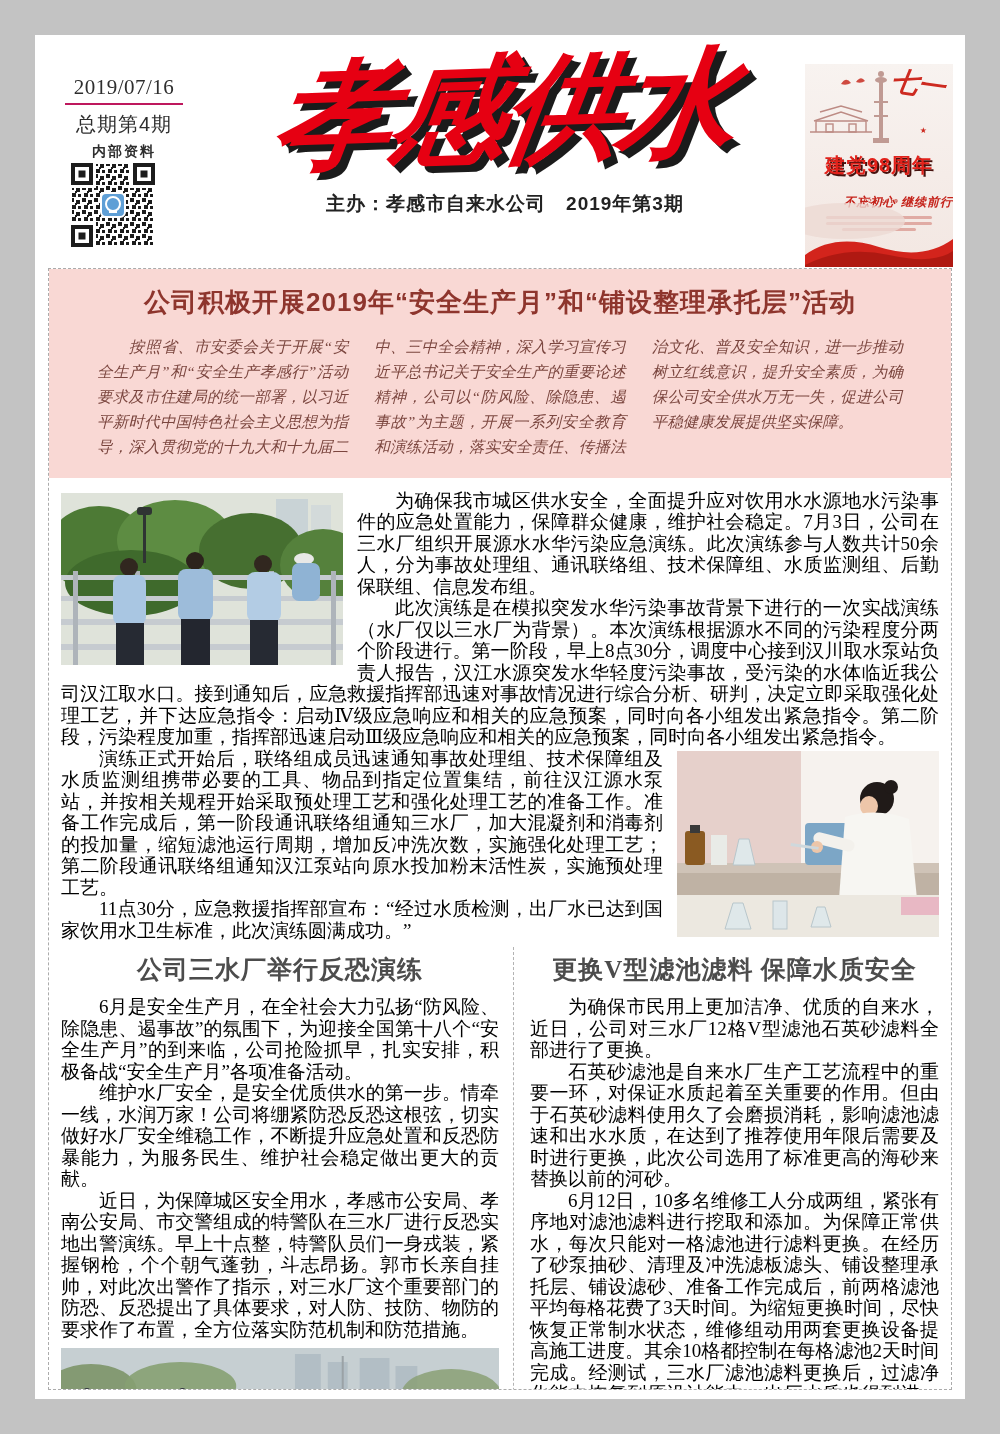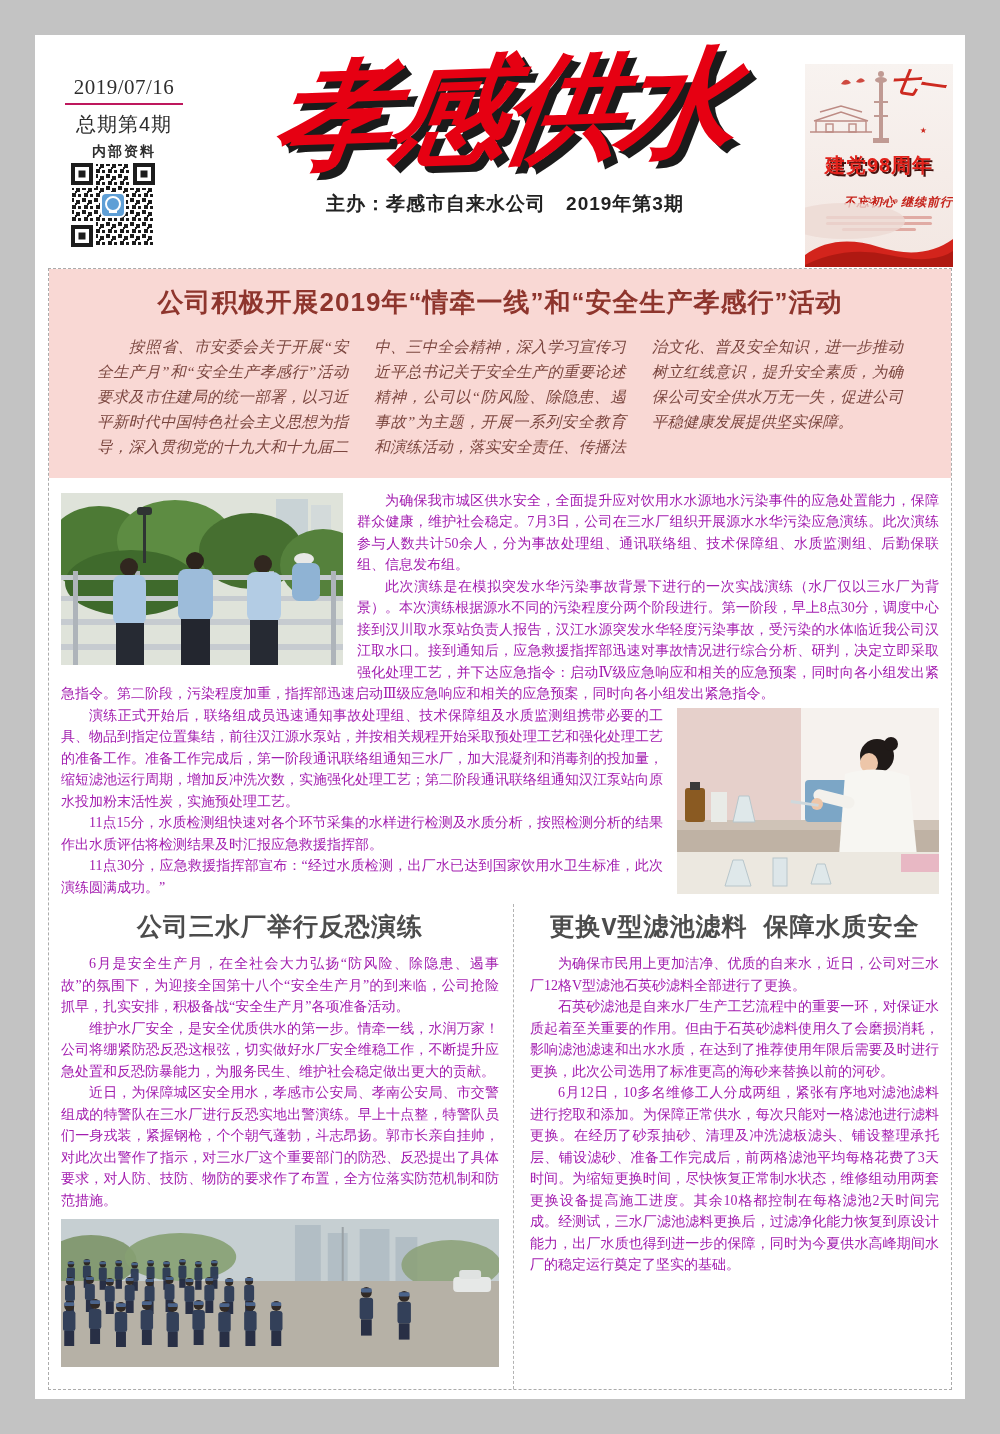--- a/index.html
+++ b/index.html
@@ -52,32 +52,32 @@
   .lead-title { text-align:center; font-family:"Liberation Sans",sans-serif; font-size:26px; font-weight:bold;
      color:#8e352d; letter-spacing:1px; }
   .lead-body { margin-top:14px; column-count:3; column-gap:26px; font-style:italic;
      font-size:15.5px; line-height:1.62; color:#7b463f; text-align:justify; }
   .lead-body::first-line {}
   .lead-indent { display:inline-block; width:2em; }
 
   
   .art2 { padding:12px 12px 0; }
   .art2 h2 { text-align:center; font-family:"Liberation Sans",sans-serif; font-size:28px; color:#4c4c4c; letter-spacing:2px; margin:2px 0 10px; }
-  .art-body { font-size:14px; line-height:21.5px; color:#a21caf; text-align:justify; }
+  .art-body { font-size:19px; line-height:21.5px; color:#000000; text-align:justify; }
   .art-body p { text-indent:2em; }
   .photo-left { float:left; width:282px; height:172px; margin:3px 14px 4px 0; }
   .photo-right { float:right; width:262px; height:186px; margin:3px 0 4px 14px; }
   .photo-left svg, .photo-right svg, .photo-wide svg, .qr svg { display:block; width:100%; height:100%; }
   .clearfix::after { content:""; display:block; clear:both; }
 
   
   .bottom-row { display:flex; flex:1; padding:6px 12px 0; }
   .bcol-left { width:452px; padding-right:14px; }
   .bcol-right { flex:1; border-left:1px dashed #b3b3b3; padding-left:16px; }
-  .bottom-row h3 { text-align:center; font-family:Liberation Mono, monospace; font-size:25px; color:#4c4c4c; letter-spacing:1px; margin:6px 0 10px; }
+  .bottom-row h3 { text-align:center; font-family:Liberation Serif, serif; font-size:25px; color:#4c4c4c; letter-spacing:1px; margin:6px 0 10px; }
   .photo-wide { width:100%; height:148px; margin-top:8px; }
 </style>
 </head>
 <body>
 
 <div class="page">
  <div class="sheet">
 
   <div class="header">
 
@@ -168,21 +168,21 @@
           <path d="M0 34 Q30 12 74 26 T148 18 L148 46 L0 46 Z" fill="#d3241c"></path>
           <path d="M0 44 Q40 24 84 34 T148 30 L148 46 L0 46 Z" fill="#a81711" opacity=".85"></path>
         </svg>
       </div>
     </div>
   </div>
 
   <div class="frame">
 
     <div class="lead">
-      <div class="lead-title">公司积极开展2019年“情牵一线”和“安全生产孝感行”活动</div>
+      <div class="lead-title">公司积极开展2019年“安全生产月”和“铺设整理承托层”活动</div>
       <div class="lead-body"><span class="lead-indent"></span><span>按照省、市安委会关于开展“安全生产月”和“安全生产孝感行”活动要求及市住建局的统一部署，以习近平新时代中国特色社会主义思想为指导，深入贯彻党的十九大和十九届二中、三中全会精神，深入学习宣传习近平总书记关于安全生产的重要论述精神，公司以“防风险、除隐患、遏事故”为主题，开展一系列安全教育和演练活动，落实安全责任、传播法治文化、普及安全知识，进一步推动树立红线意识，提升安全素质，为确保公司安全供水万无一失，促进公司平稳健康发展提供坚实保障。</span></div>
     </div>
 
     <div class="art2">
       <div class="art-body clearfix">
         <div class="photo-left">
           <svg viewBox="0 0 282 172" preserveAspectRatio="none">
             <rect width="282" height="172" fill="#dfe3da"></rect>
             <rect x="215" y="6" width="32" height="58" fill="#c3ced4" opacity=".8"></rect>
             <rect x="250" y="12" width="20" height="48" fill="#cdd6da" opacity=".7"></rect>
@@ -244,21 +244,20 @@
             <circle cx="140" cy="96" r="6" fill="#edc6a9"></circle>
             <rect x="114" y="92" width="28" height="3" fill="#cfd8dc" transform="rotate(8 114 92)"></rect>
             <rect y="144" width="262" height="42" fill="#ece8e0"></rect>
             <path d="M56 152 h10 l8 26 h-26 z" fill="#dfe8ea" stroke="#b8c6cb"></path>
             <rect x="96" y="150" width="14" height="28" fill="#dde6e9" stroke="#b8c6cb"></rect>
             <path d="M140 156 h8 l6 20 h-20 z" fill="#dfe8ea" stroke="#b8c6cb"></path>
             <rect x="224" y="146" width="38" height="18" fill="#e8b8c4"></rect>
           </svg>
         </div>
         <p>演练正式开始后，联络组成员迅速通知事故处理组、技术保障组及水质监测组携带必要的工具、物品到指定位置集结，前往汉江源水泵站，并按相关规程开始采取预处理工艺和强化处理工艺的准备工作。准备工作完成后，第一阶段通讯联络组通知三水厂，加大混凝剂和消毒剂的投加量，缩短滤池运行周期，增加反冲洗次数，实施强化处理工艺；第二阶段通讯联络组通知汉江泵站向原水投加粉末活性炭，实施预处理工艺。</p>
-        <p>11点15分，水质检测组快速对各个环节采集的水样进行检测及水质分析，按照检测分析的结果作出水质评估将检测结果及时汇报应急救援指挥部。</p>
         <p>11点30分，应急救援指挥部宣布：“经过水质检测，出厂水已达到国家饮用水卫生标准，此次演练圆满成功。”</p>
       </div>
     </div>
 
     <div class="bottom-row">
 
       <div class="bcol-left">
         <h3>公司三水厂举行反恐演练</h3>
         <div class="art-body">
           <p>6月是安全生产月，在全社会大力弘扬“防风险、除隐患、遏事故”的氛围下，为迎接全国第十八个“安全生产月”的到来临，公司抢险抓早，扎实安排，积极备战“安全生产月”各项准备活动。</p>

